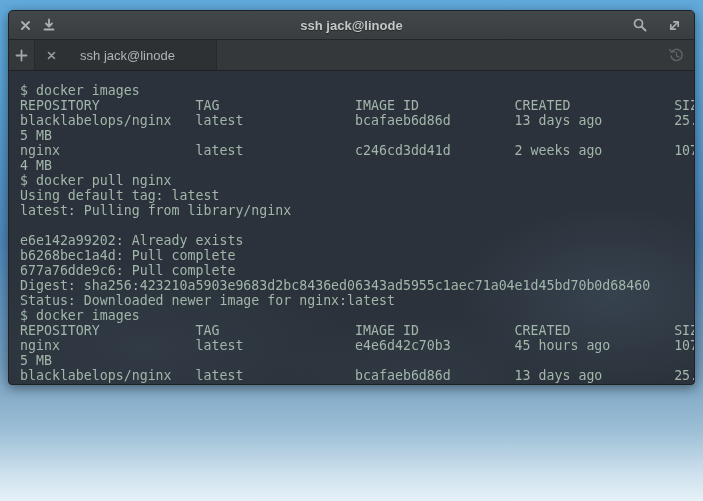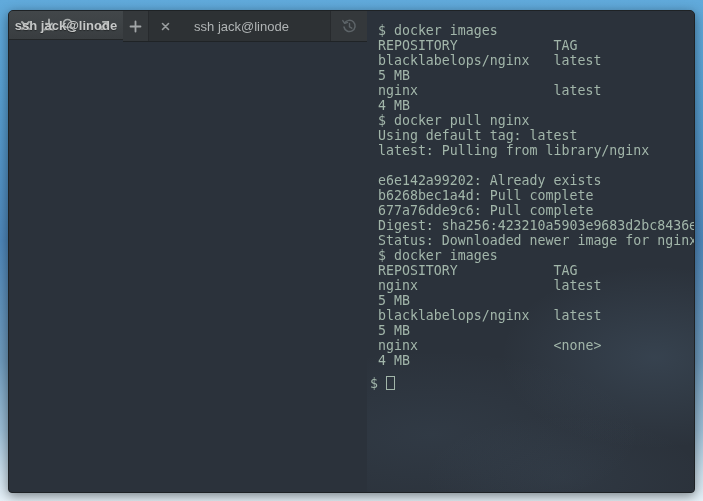--- a/index.html
+++ b/index.html
@@ -2,24 +2,24 @@
 <html><head>
 <meta charset="utf-8">
 <style>
   html,body{margin:0;padding:0;background:#000;}
   .desktop{
     position:relative;width:703px;height:501px;overflow:hidden;
     background:linear-gradient(180deg,#61aadb 0%,#58a0d2 18%,#4e87ba 48%,#6f9bbd 72%,#9dbfd6 86%,#cfe2ee 95%,#e6f1f8 100%);
     font-family:"Liberation Sans",sans-serif;
   }
   .window{
-    position:absolute;left:8px;top:10px;width:687px;height:483px;
+    position:absolute;left:8px;top:10px;width:687px;height:375px;
     box-sizing:border-box;border:1px solid #1e2225;border-radius:5px 5px 4px 4px;
     box-shadow:0 3px 12px rgba(0,0,0,.45);
-    display:flex;flex-direction:row;overflow:hidden;background:#2b323b;
+    display:flex;flex-direction:column;overflow:hidden;background:#2b323b;
   }
   .titlebar{
     position:relative;height:28px;flex:0 0 28px;
     background:linear-gradient(#42474a,#393d40);
     border-bottom:1px solid #232628;
     display:flex;align-items:center;
   }
   .tb-left{display:flex;align-items:center;gap:4px;padding-left:6px;}
   .tb-right{margin-left:auto;display:flex;align-items:center;gap:14px;padding-right:10px;}
   .tb-btn{width:20px;height:20px;display:flex;align-items:center;justify-content:center;color:#aaaeae;cursor:default;}

